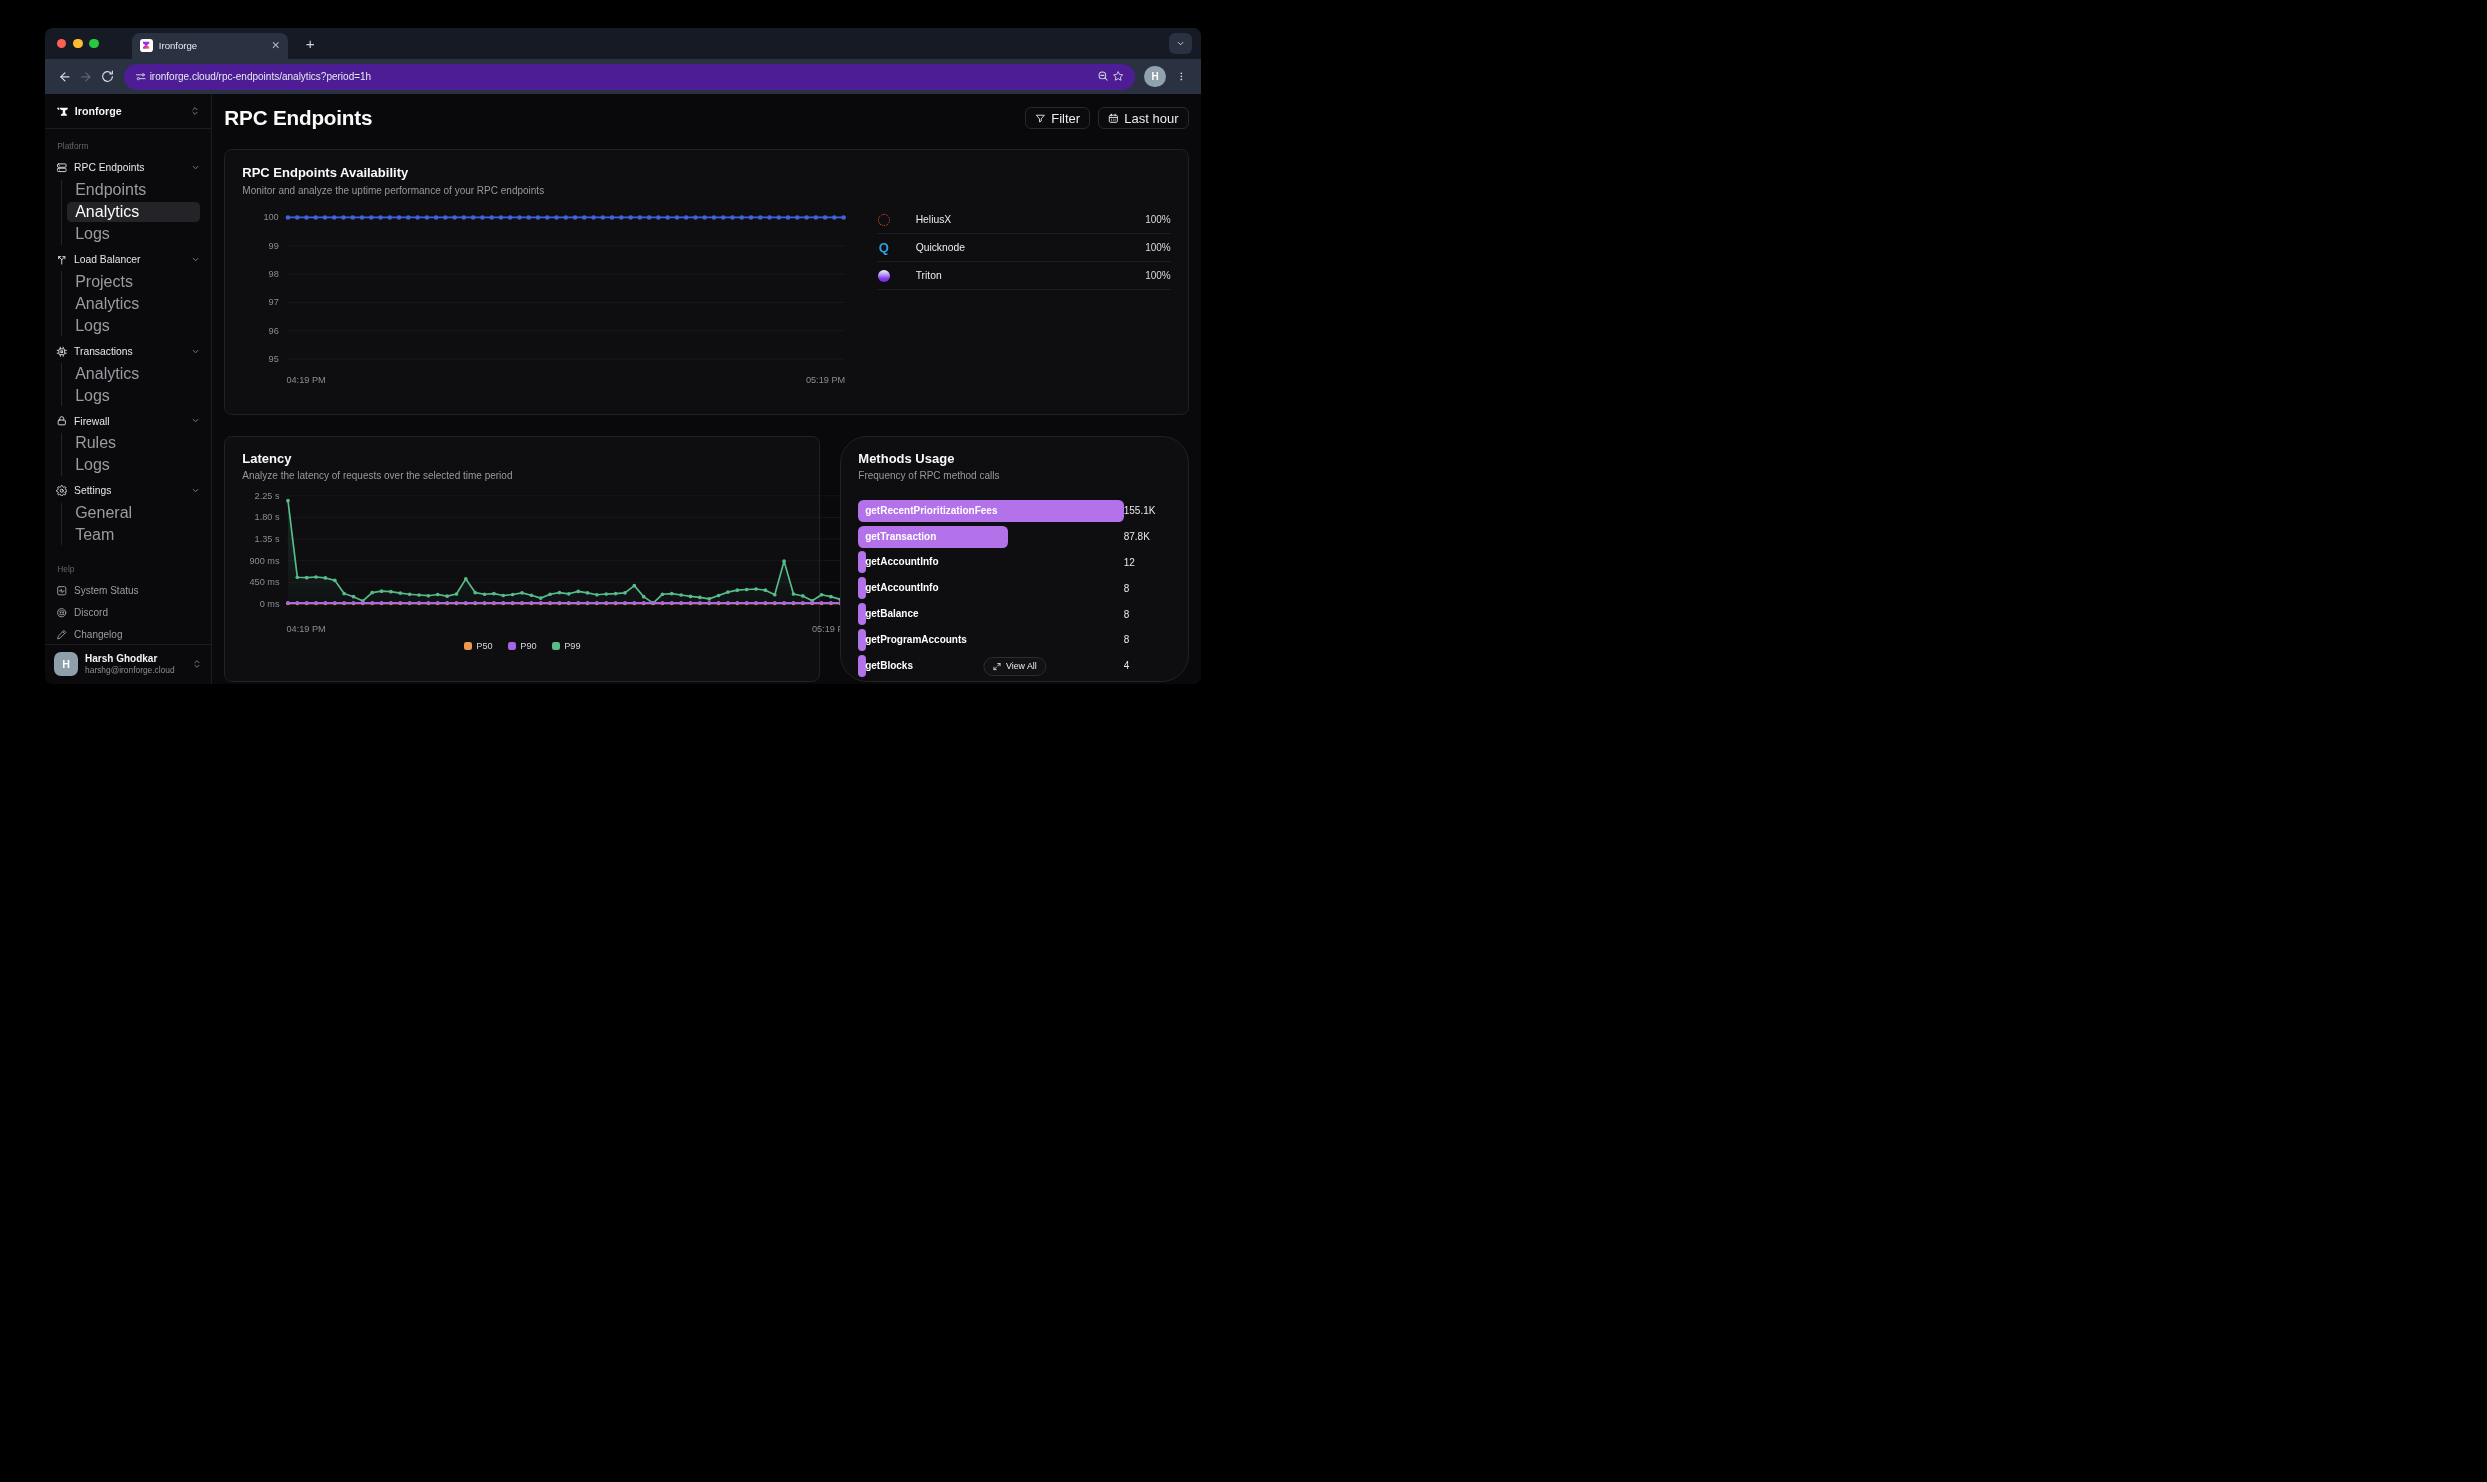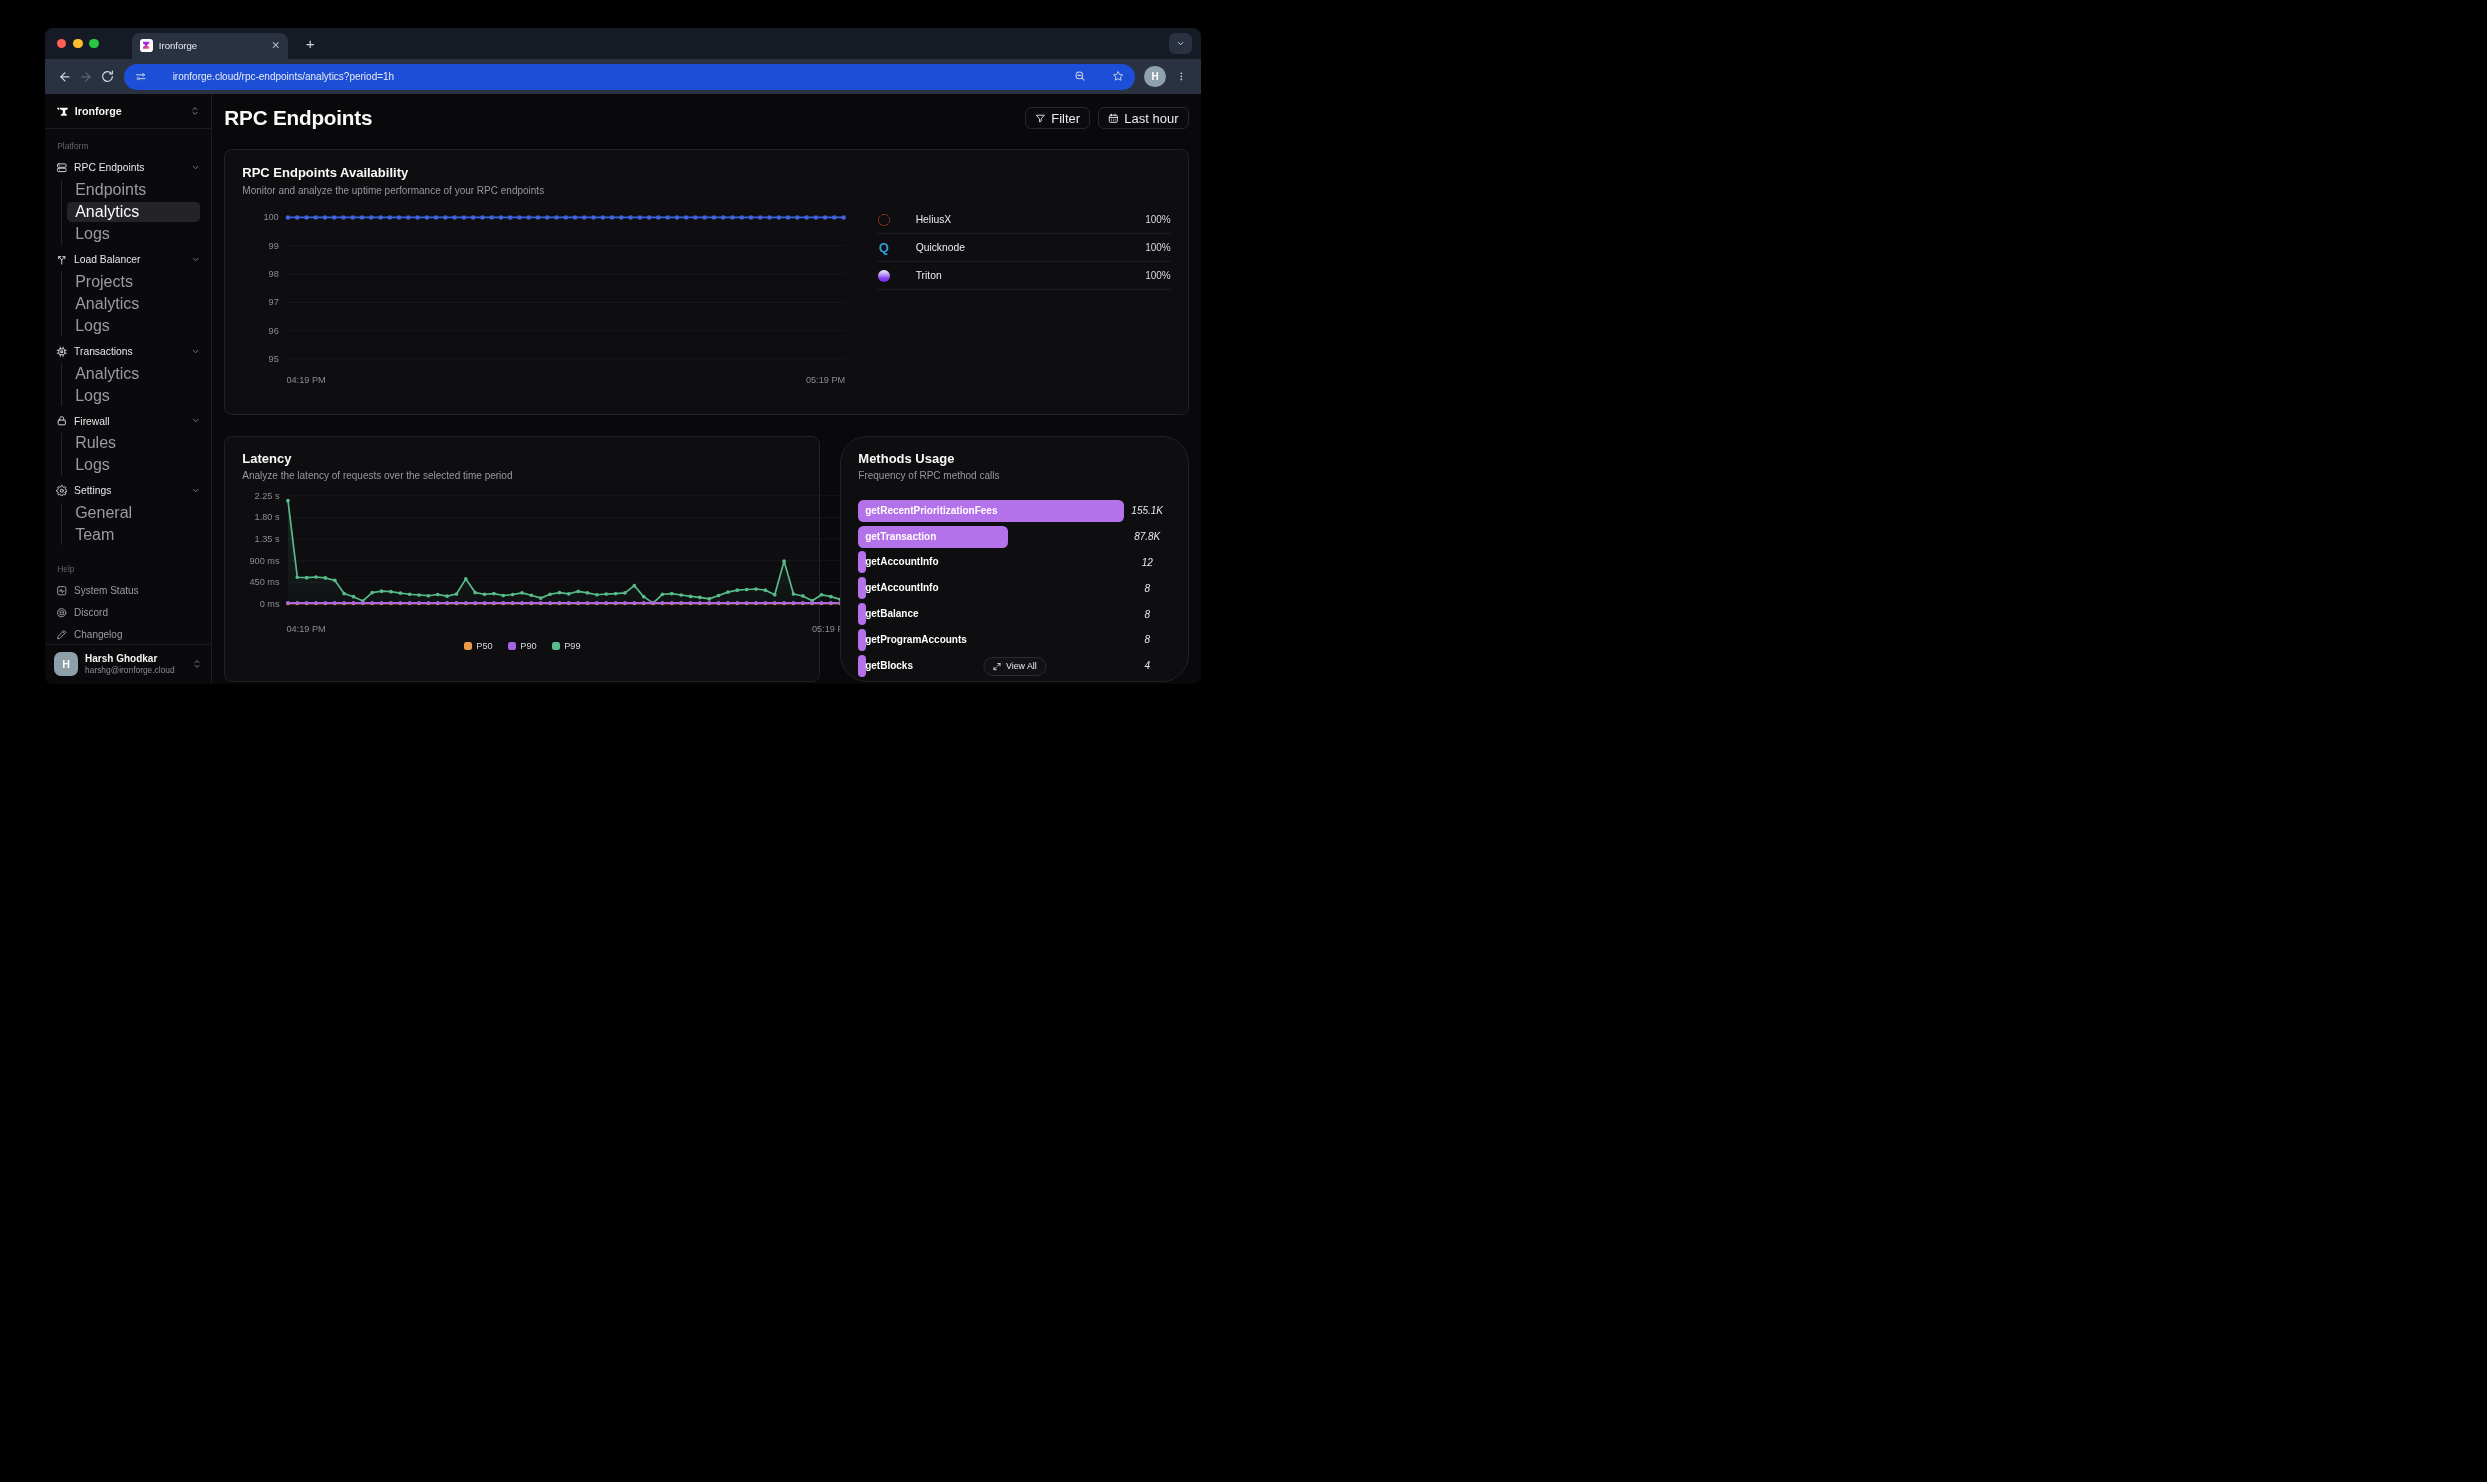--- a/index.html
+++ b/index.html
@@ -15,21 +15,21 @@
   .tab { position:absolute; left:87px; top:4.6px; width:156px; height:26px; background:#2a3140; border-radius:7.7px 7.7px 0 0; display:flex; align-items:center; padding:0 7.7px; }
   .favicon { width:13px; height:13px; background:#fff; border-radius:3.1px; display:flex; align-items:center; justify-content:center; flex:none; }
   .tab-title { font-size:9.6px; color:#e7eaf0; margin-left:6.1px; flex:1; }
   .tab-close { color:#aeb6c2; font-size:10.7px; line-height:1; }
   .newtab { position:absolute; left:256px; top:6.9px; color:#cdd3dd; font-size:15.3px; font-weight:300; width:18.4px; text-align:center; }
   .win-chevron { position:absolute; right:9.2px; top:4.6px; width:23px; height:21.4px; border-radius:6.1px; background:#2a3140; display:flex; align-items:center; justify-content:center; }
 
   .toolbar { height:35px; background:#2a3140; display:flex; align-items:center; padding:0 9.2px; }
   .nav-ic { width:21.4px; height:21.4px; display:flex; align-items:center; justify-content:center; color:#d3d9e1; flex:none; }
   .nav-ic.dim { color:#5d6673; }
-  .urlpill { flex:1; height:26px; background:#1d4ed8; border-radius:13px; display:flex; align-items:center; padding:0 10.7px; margin:0 6.1px; gap:26px; min-width:0; }
+  .urlpill { flex:1; height:26px; background:#4c1d95; border-radius:13px; display:flex; align-items:center; padding:0 10.7px; margin:0 6.1px; gap:3px; min-width:0; }
   .url-text { font-size:10px; color:#e8ebf0; flex:1; white-space:nowrap; overflow:hidden; }
   .pill-ic { color:#cfd6df; display:flex; flex:none; }
   .avatar-sm { width:21.4px; height:21.4px; border-radius:50%; background:#90a2ad; color:#fff; font-size:10px; font-weight:700; display:flex; align-items:center; justify-content:center; margin:0 4.6px 0 3.1px; flex:none; }
 
   
   .app { position:absolute; top:66px; left:0; right:0; bottom:0; display:flex; background:#09090b; }
 
   .sidebar { width:167px; background:#0a0a0c; border-right:0.8px solid #1d1d21; display:flex; flex-direction:column; flex:none; }
   .side-logo { height:35px; display:flex; align-items:center; padding:0 10.7px; border-bottom:0.8px solid #1d1d21; gap:6.1px; flex:none; }
   .brand { font-size:10.7px; font-weight:700; color:#f4f4f5; flex:1; }
@@ -74,21 +74,21 @@
   .card-methods { flex:1; height:246px; padding:13.8px 17px; position:relative; min-width:0;border-radius:27px; }
   .lat-legend { display:flex; justify-content:center; gap:15.3px; margin-top:1.5px; }
   .chip { display:flex; align-items:center; gap:4.6px; font-size:9.2px; color:#d6d6db; }
   .swatch { width:7.7px; height:7.7px; border-radius:2.3px; }
 
   .meth-list { margin-top:18.4px; }
   .meth-row { display:flex; align-items:center; height:22px; margin-bottom:3.8px; }
   .meth-track { flex:1; position:relative; height:22px; min-width:0;font-weight:bold; }
   .meth-bar { position:absolute; left:0; top:0; height:22px; border-radius:5.4px; background:#b472ea; }
   .meth-label { position:absolute; left:6.9px; top:0; line-height:22px; font-size:10px; color:#fff; white-space:nowrap; }
-  .meth-value { width:47px; text-align:center; font-size:10px; color:#e8e8ec; flex:none;font-style:italic; }
+  .meth-value { width:47px; text-align:left; font-size:10px; color:#e8e8ec; flex:none; }
   .viewall { position:absolute; left:50%; transform:translateX(-50%); bottom:5.4px; display:flex; align-items:center; gap:4.6px; height:19px; padding:0 8.4px; border-radius:10px; border:0.8px solid #2c2c31; background:rgba(18,18,21,0.92); font-size:8.8px; color:#ececf0; white-space:nowrap; }
   .viewall .bic { display:flex; color:#ececf0; }
 </style>
 </head>
 <body>
 
 <div class="window">
 
   <div class="tabstrip">
     <div class="traffic">

